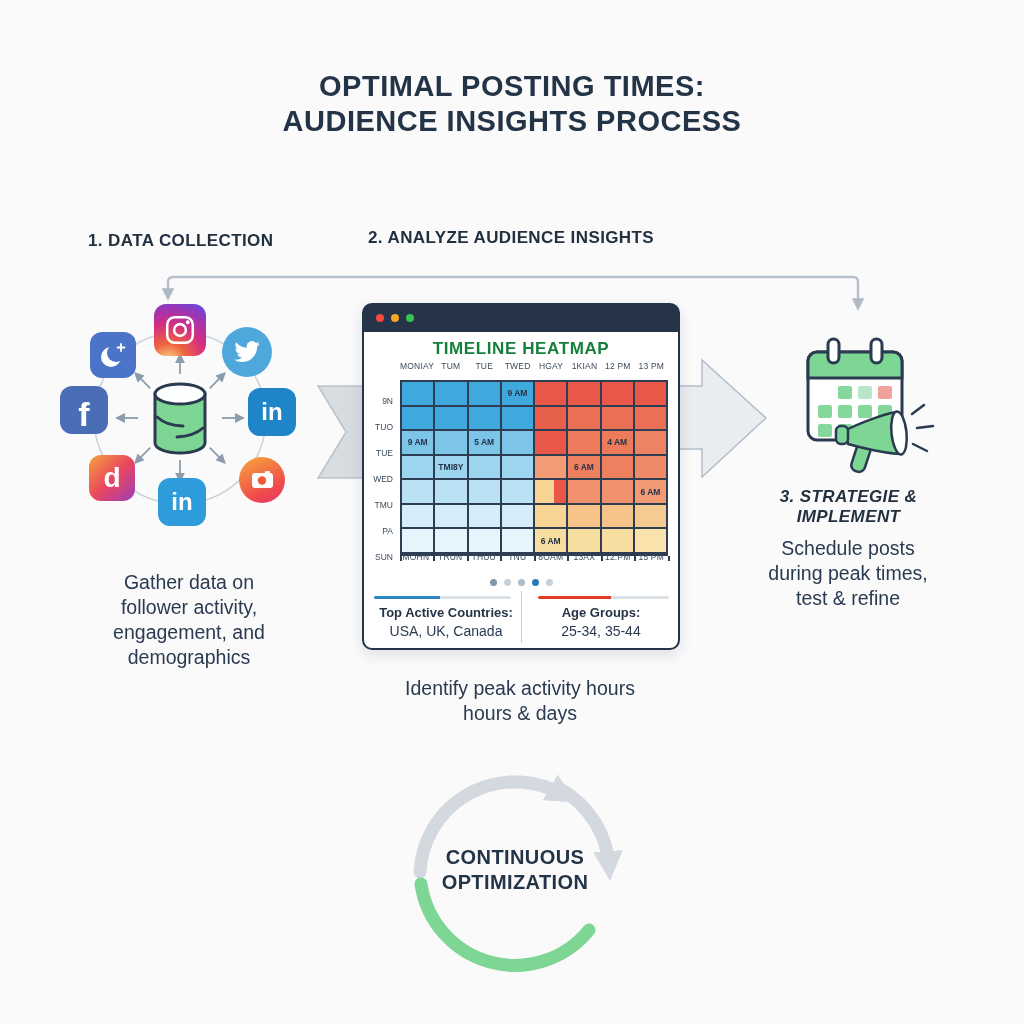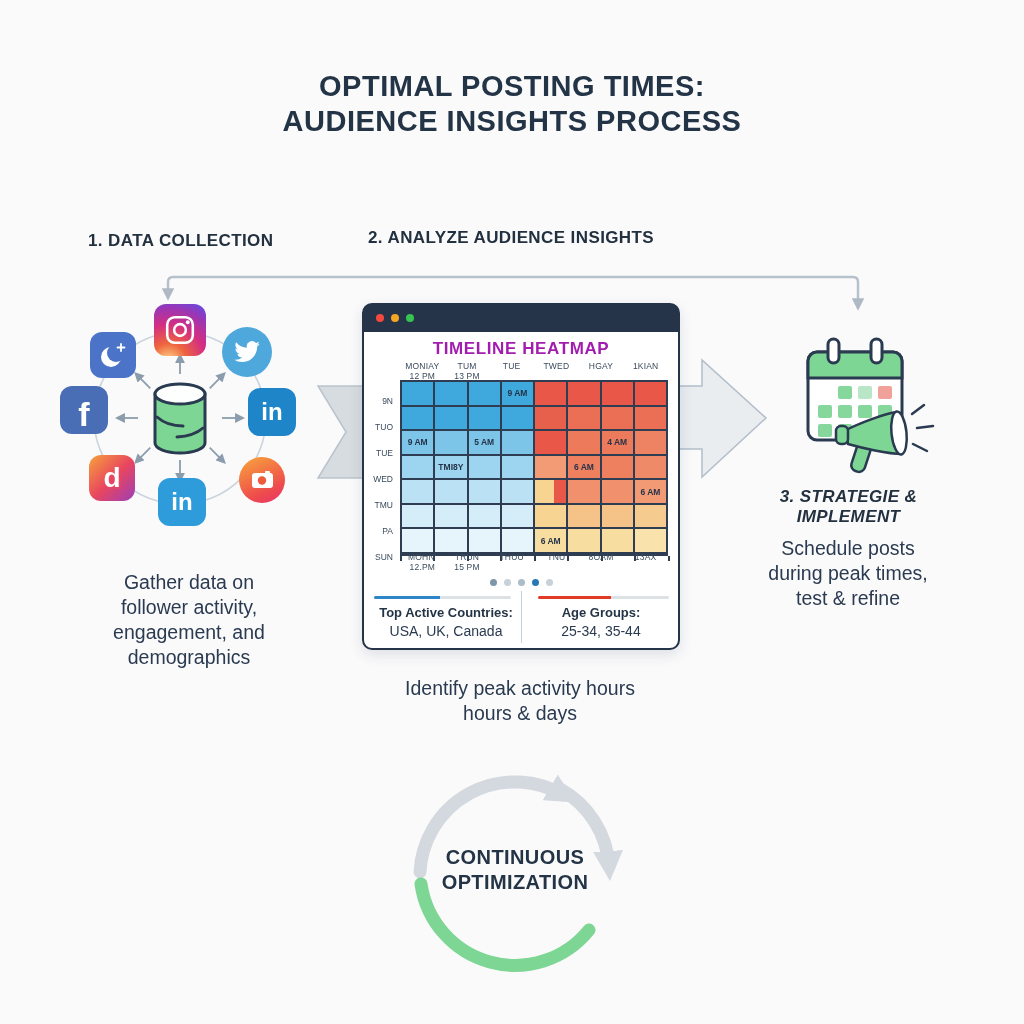--- a/index.html
+++ b/index.html
@@ -22,23 +22,23 @@
   .cam{background:linear-gradient(155deg,#F79A3E 10%,#EE4B4C 70%,#E8336E 100%);border-radius:50%;}
   .twitter{border-radius:50%;}
 
   
   .window{left:362px;top:303px;width:318px;height:347px;background:#fff;border:2px solid #253449;
           border-radius:10px;box-shadow:0 5px 14px rgba(30,45,70,.12);box-sizing:border-box;}
   .titlebar{position:absolute;left:-1px;top:-1px;right:-1px;height:28px;background:#253449;
             border-radius:8px 8px 0 0;display:flex;align-items:center;padding-left:13px;gap:7px;}
   .dot{width:8px;height:8px;border-radius:50%;}
   .win-title{position:absolute;left:0;right:0;top:34px;text-align:center;font-size:17px;
-             font-weight:bold;letter-spacing:.6px;color:#a21caf;}
+             font-weight:bold;letter-spacing:.6px;color:#15803d;}
   .hm-top,.hm-bottom{position:absolute;left:36px;width:268px;display:grid;
-                     grid-template-columns:repeat(6,1fr);}
+                     grid-template-columns:repeat(8,1fr);}
   .hm-top{top:56px;}
   .hm-bottom{top:247px;}
   .hm-top span,.hm-bottom span{font-size:8.5px;color:#3A4A5C;text-align:center;white-space:nowrap;
                                letter-spacing:.2px;}
   .hm-rows{position:absolute;left:2px;top:75px;width:32px;height:174px;display:grid;
            grid-template-rows:repeat(7,1fr);}
   .hm-rows span{font-size:8.5px;color:#3A4A5C;display:flex;align-items:center;justify-content:flex-end;
                 padding-right:5px;margin-top:16px;}
   .hm-grid{position:absolute;left:36px;top:75px;width:268px;height:174px;display:grid;
            grid-template-columns:repeat(8,1fr);grid-template-rows:repeat(7,1fr);gap:2px;

